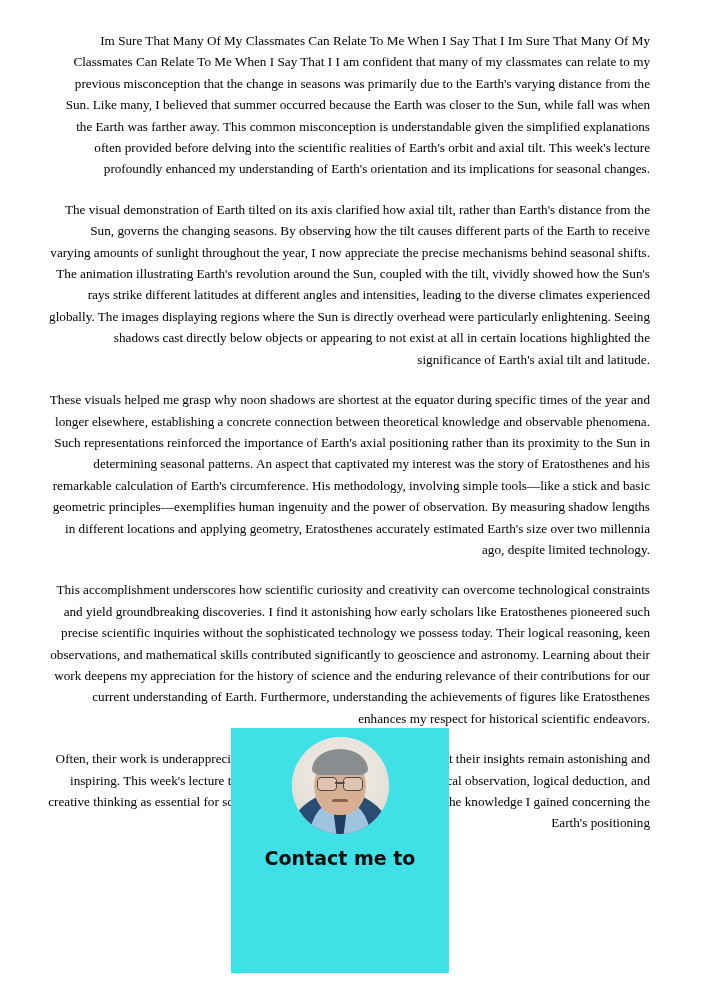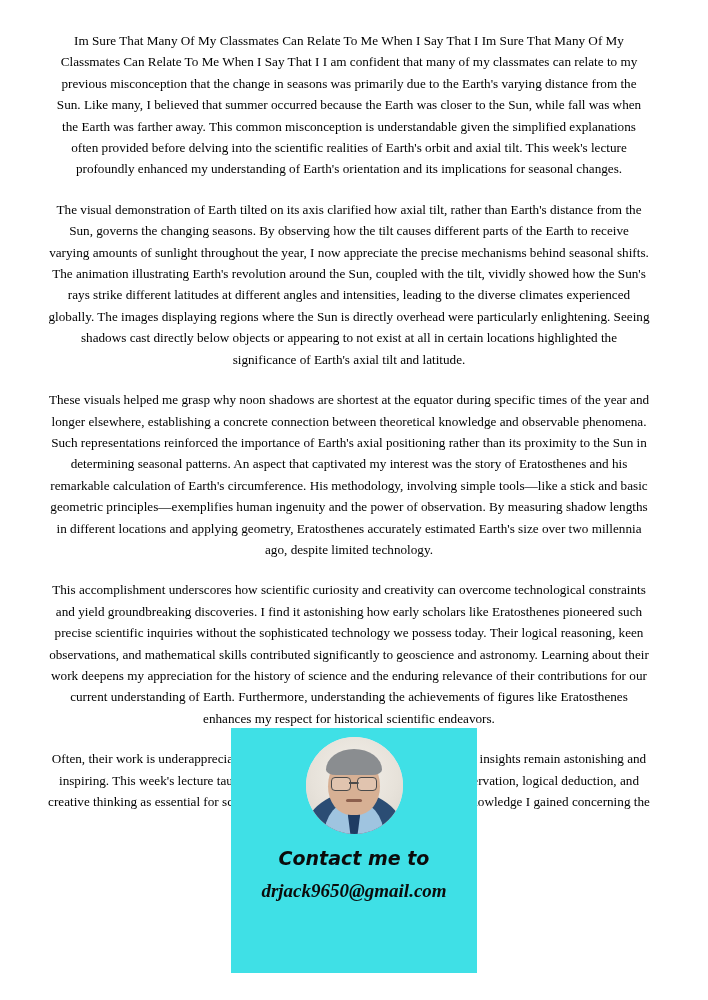--- a/index.html
+++ b/index.html
@@ -25,40 +25,39 @@
   .doc-body {
     position: absolute;
     left: 48px;
     top: 30px;
     width: 602px;
   }
   .para {
     font-family: "Liberation Serif", serif;
     font-size: 13.2px;
     line-height: 21.4px;
-    text-align: center;
+    text-align: right;
     margin: 0 0 19px 0;
     color: #000;
   }
   .para:last-child { margin-bottom: 0; }
 
   
   .overlay-card {
     position: absolute;
     left: 231px;
     top: 728px;
-    width: 246px;
+    width: 218px;
     height: 245px;
     background: #3fe0e6;
     display: flex;
     flex-direction: column;
     align-items: center;
     justify-content: flex-start;
     box-shadow: 0 0 0 0 rgba(0,0,0,0);
-    font-style: italic;
   }
   .avatar-wrap {
     margin-top: 9px;
     width: 97px;
     height: 97px;
     border-radius: 50%;
     overflow: hidden;
     position: relative;
     background: #dfe6ea;
   }
@@ -184,16 +183,15 @@
       <div class="av-head"></div>
       <div class="av-hair"></div>
       <div class="av-glasses">
         <span class="lens l"></span>
         <span class="bridge"></span>
         <span class="lens r"></span>
       </div>
       <div class="av-mouth"></div>
     </div>
     <div class="card-line l1">Contact me to</div>
-    <div class="card-email">drjack9650@gmail.com</div>
   </div>
 
 </div>
 
 </body></html>

